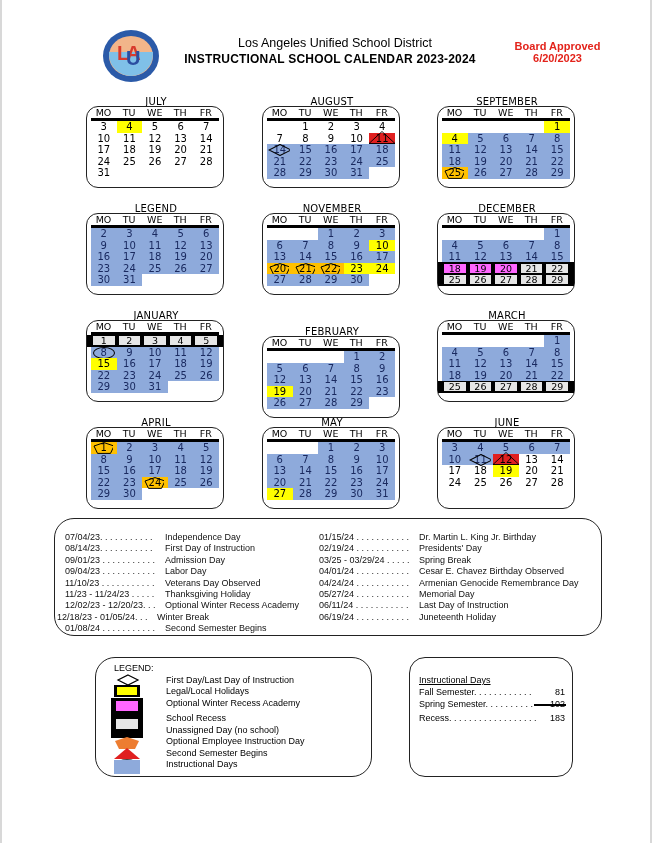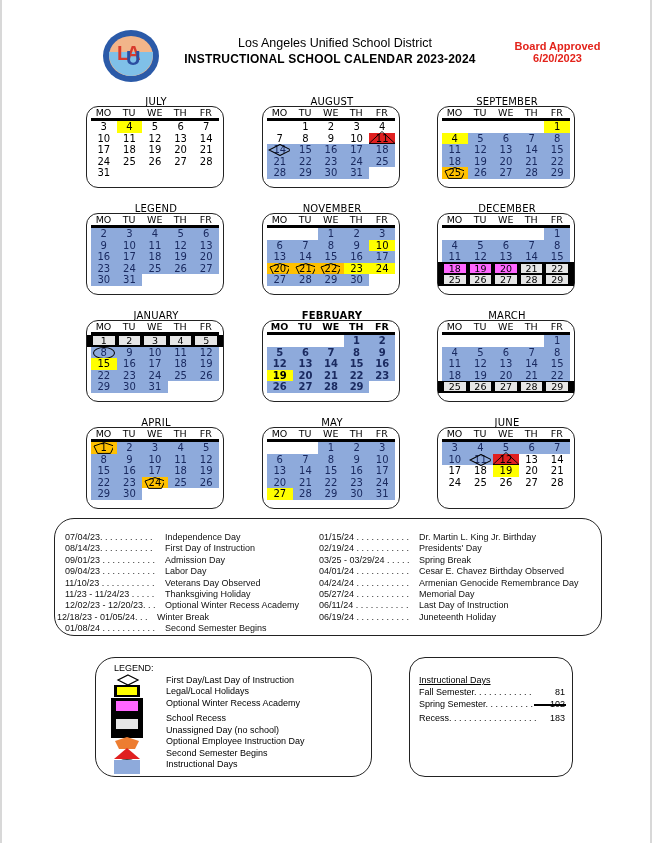--- a/index.html
+++ b/index.html
@@ -326,21 +326,21 @@
       <div class="cell instr" style="left: 107.4px; top: 48px;">19</div>
       <div class="cell instr" style="left: 5px; top: 59.5px;">22</div>
       <div class="cell instr" style="left: 30.6px; top: 59.5px;">23</div>
       <div class="cell instr" style="left: 56.2px; top: 59.5px;">24</div>
       <div class="cell instr" style="left: 81.8px; top: 59.5px;">25</div>
       <div class="cell instr" style="left: 107.4px; top: 59.5px;">26</div>
       <div class="cell instr" style="left: 5px; top: 71px;">29</div>
       <div class="cell instr" style="left: 30.6px; top: 71px;">30</div>
       <div class="cell instr" style="left: 56.2px; top: 71px;">31</div>
     </div>
-    <div class="month" style="left: 262px; top: 310px; height: 100px; font-weight: bold;">
+    <div class="month" style="left: 262px; top: 326px; height: 100px;">
       <div class="mname">FEBRUARY</div>
       <div class="box"></div>
       <div class="dow" style="top: 11px;">
         <span style="left: 0px;">MO</span>
         <span style="left: 25.6px;">TU</span>
         <span style="left: 51.2px;">WE</span>
         <span style="left: 76.8px;">TH</span>
         <span style="left: 102.4px;">FR</span>
       </div>
       <div class="rule"></div>

